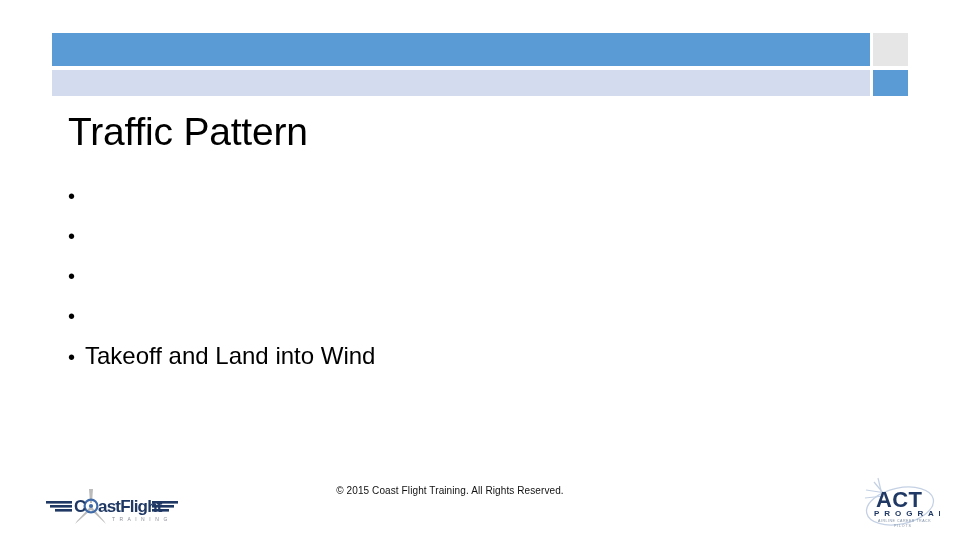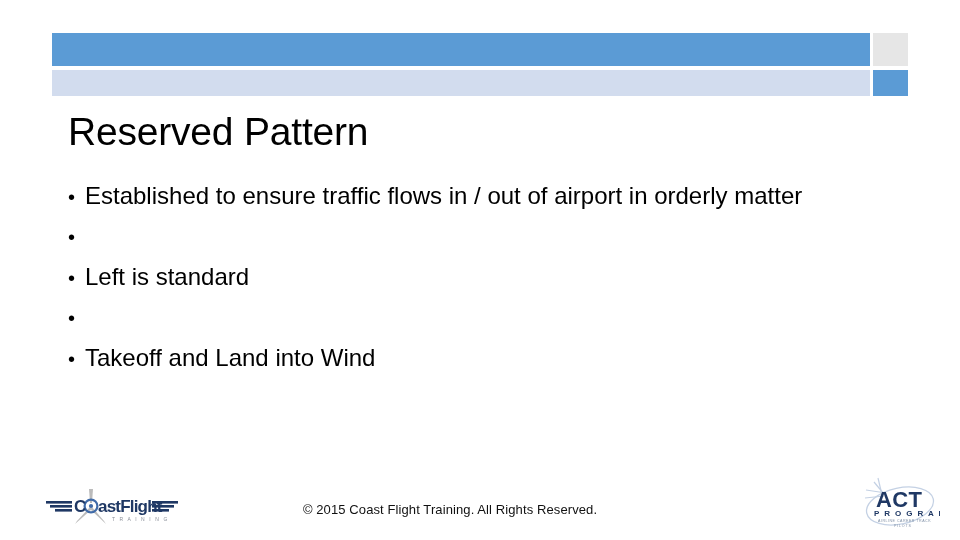--- a/index.html
+++ b/index.html
@@ -94,24 +94,24 @@
     color: #000000;
   }
   .bullet-text {
     flex: 0 1 auto;
   }
 
   
   #footer-copyright {
     position: absolute;
     left: 0;
-    top: 504px;
+    top: 485px;
     width: 900px;
     text-align: center;
-    font-size: 13px;
+    font-size: 10px;
     line-height: 12px;
     color: #111111;
     letter-spacing: 0.1px;
   }
 
   
   #logo-coastflight {
     position: absolute;
     left: 46px;
     top: 483px;
@@ -133,36 +133,34 @@
 </head>
 <body>
 
 <div id="header-band">
   <div class="bar-blue-main"></div>
   <div class="bar-gray-accent"></div>
   <div class="bar-lightblue-main"></div>
   <div class="bar-blue-accent"></div>
 </div>
 
-<div id="slide-title">Reserved Pattern</div>
+<div id="slide-title">Traffic Pattern</div>
 
 <div id="body-content">
 
   <div class="bullet-row">
     <span class="bullet-mark">•</span>
-    <span class="bullet-text">Established to ensure traffic flows in / out of airport in orderly matter</span>
-  </div>
-
-  <div class="bullet-row">
-    <span class="bullet-mark">•</span>
-  </div>
-
-  <div class="bullet-row">
-    <span class="bullet-mark">•</span>
-    <span class="bullet-text">Left is standard</span>
+  </div>
+
+  <div class="bullet-row">
+    <span class="bullet-mark">•</span>
+  </div>
+
+  <div class="bullet-row">
+    <span class="bullet-mark">•</span>
   </div>
 
   <div class="bullet-row">
     <span class="bullet-mark">•</span>
   </div>
 
   <div class="bullet-row">
     <span class="bullet-mark">•</span>
     <span class="bullet-text">Takeoff and Land into Wind</span>
   </div>

